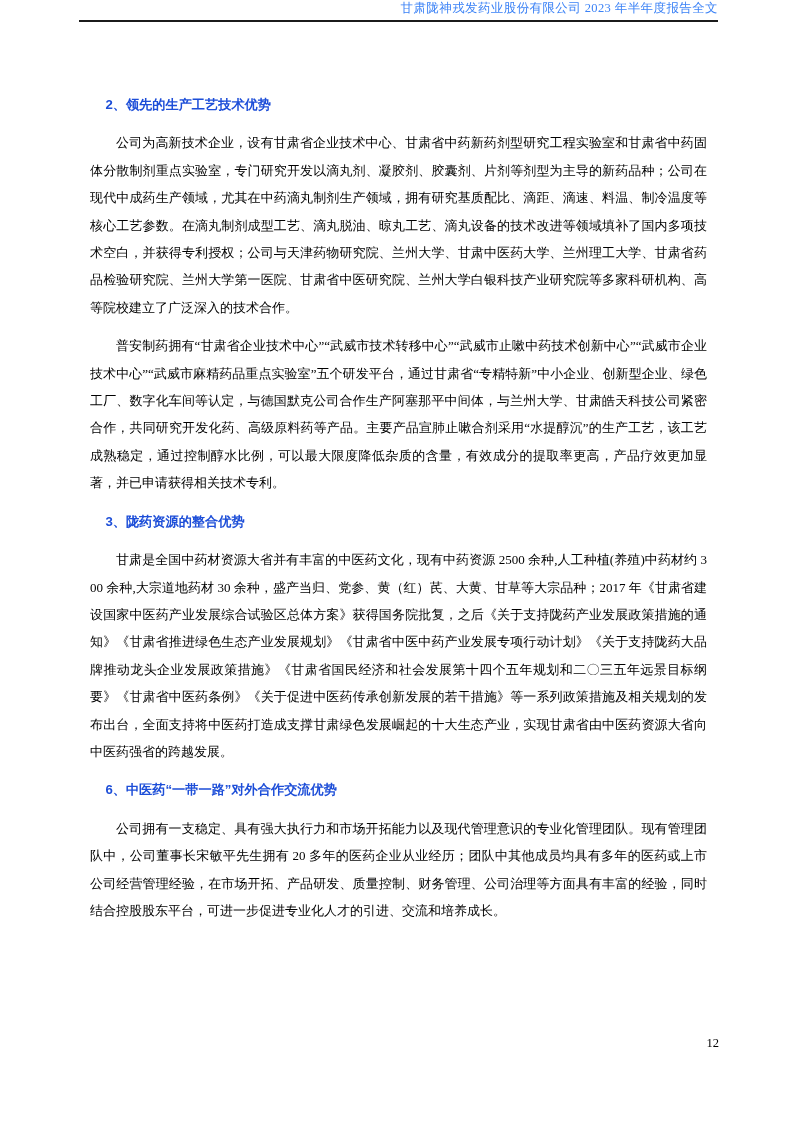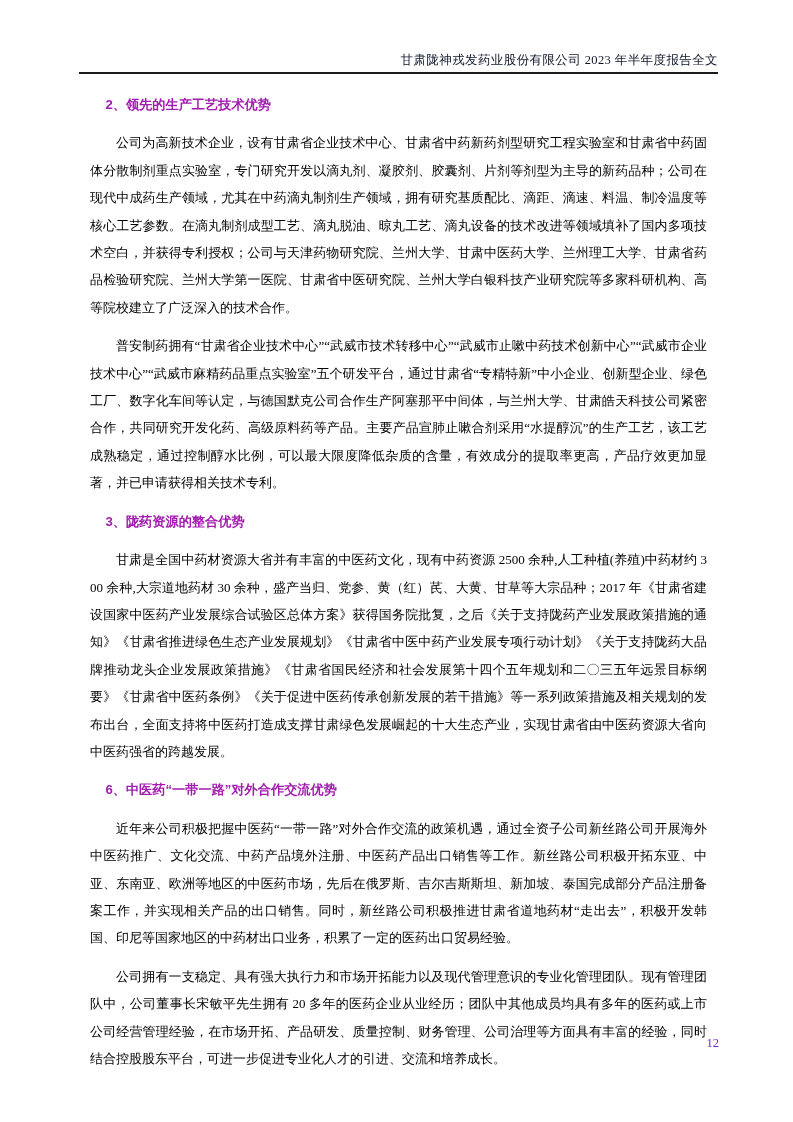--- a/index.html
+++ b/index.html
@@ -24,22 +24,21 @@
     position: absolute;
     top: 0;
     left: 79px;
     width: 639px;
   }
   .header-title {
     display: block;
     text-align: right;
     font-size: 12.5px;
     line-height: 16px;
-    padding-top: 52px;
-    color: #0f172a;
+    color: #3b82f6;
     letter-spacing: 0.4px;
   }
   .header-rule {
     border: none;
     border-top: 2.5px solid #1b1b1b;
     margin: 4px 0 0 0;
     height: 0;
   }
   .doc-body {
     position: absolute;
@@ -55,47 +54,46 @@
     margin: 11px;
     text-indent: 2em;
   }
   .doc-body .hd {
     margin: 0;
     font-size: 13.2px;
     font-weight: 700;
     text-indent: 2em;
     text-align: left;
     font-family: "Liberation Sans", "DejaVu Sans", sans-serif;
-    color: #a21caf;
+    color: #1d4ed8;
   }
   .page-number {
     position: absolute;
     top: 1036px;
     right: 74px;
     font-size: 12.5px;
-    color: #6d28d9;
+    color: #000000;
   }
 </style>
 </head>
 <body>
 
 <div class="page">
 
   <div class="page-header">
     <span class="header-title">甘肃陇神戎发药业股份有限公司 2023 年半年度报告全文</span>
     <hr class="header-rule">
   </div>
 
   <div class="doc-body">
     <p class="hd">2、领先的生产工艺技术优势</p>
     <p class="para">公司为高新技术企业，设有甘肃省企业技术中心、甘肃省中药新药剂型研究工程实验室和甘肃省中药固体分散制剂重点实验室，专门研究开发以滴丸剂、凝胶剂、胶囊剂、片剂等剂型为主导的新药品种；公司在现代中成药生产领域，尤其在中药滴丸制剂生产领域，拥有研究基质配比、滴距、滴速、料温、制冷温度等核心工艺参数。在滴丸制剂成型工艺、滴丸脱油、晾丸工艺、滴丸设备的技术改进等领域填补了国内多项技术空白，并获得专利授权；公司与天津药物研究院、兰州大学、甘肃中医药大学、兰州理工大学、甘肃省药品检验研究院、兰州大学第一医院、甘肃省中医研究院、兰州大学白银科技产业研究院等多家科研机构、高等院校建立了广泛深入的技术合作。</p>
     <p class="para">普安制药拥有“甘肃省企业技术中心”“武威市技术转移中心”“武威市止嗽中药技术创新中心”“武威市企业技术中心”“武威市麻精药品重点实验室”五个研发平台，通过甘肃省“专精特新”中小企业、创新型企业、绿色工厂、数字化车间等认定，与德国默克公司合作生产阿塞那平中间体，与兰州大学、甘肃皓天科技公司紧密合作，共同研究开发化药、高级原料药等产品。主要产品宣肺止嗽合剂采用“水提醇沉”的生产工艺，该工艺成熟稳定，通过控制醇水比例，可以最大限度降低杂质的含量，有效成分的提取率更高，产品疗效更加显著，并已申请获得相关技术专利。</p>
     <p class="hd">3、陇药资源的整合优势</p>
     <p class="para">甘肃是全国中药材资源大省并有丰富的中医药文化，现有中药资源 2500 余种,人工种植(养殖)中药材约 300 余种,大宗道地药材 30 余种，盛产当归、党参、黄（红）芪、大黄、甘草等大宗品种；2017 年《甘肃省建设国家中医药产业发展综合试验区总体方案》获得国务院批复，之后《关于支持陇药产业发展政策措施的通知》《甘肃省推进绿色生态产业发展规划》《甘肃省中医中药产业发展专项行动计划》《关于支持陇药大品牌推动龙头企业发展政策措施》《甘肃省国民经济和社会发展第十四个五年规划和二〇三五年远景目标纲要》《甘肃省中医药条例》《关于促进中医药传承创新发展的若干措施》等一系列政策措施及相关规划的发布出台，全面支持将中医药打造成支撑甘肃绿色发展崛起的十大生态产业，实现甘肃省由中医药资源大省向中医药强省的跨越发展。</p>
     <p class="hd">6、中医药“一带一路”对外合作交流优势</p>
-    <p class="para">近年来公司积极把握中医药“一带一路”对外合作交流的政策机遇，通过全资子公司新丝路公司开展海外中医药推广、文化交流、中药产品境外注册、中医药产品出口销售等工作。新丝路公司积极开拓东亚、中亚、东南亚、欧洲等地区的中医药市场，先后在俄罗斯、吉尔吉斯斯坦、新加坡、泰国完成部分产品注册备案工作，并实现相关产品的出口销售。同时，新丝路公司积极推进甘肃省道地药材“走出去”，积极开发韩国、印尼等国家地区的中药材出口业务，积累了一定的医药出口贸易经验。</p>
     <p class="para">公司拥有一支稳定、具有强大执行力和市场开拓能力以及现代管理意识的专业化管理团队。现有管理团队中，公司董事长宋敏平先生拥有 20 多年的医药企业从业经历；团队中其他成员均具有多年的医药或上市公司经营管理经验，在市场开拓、产品研发、质量控制、财务管理、公司治理等方面具有丰富的经验，同时结合控股股东平台，可进一步促进专业化人才的引进、交流和培养成长。</p>
 
   </div>
 
   <div class="page-number">12</div>
 
 </div>
 
 </body></html>

